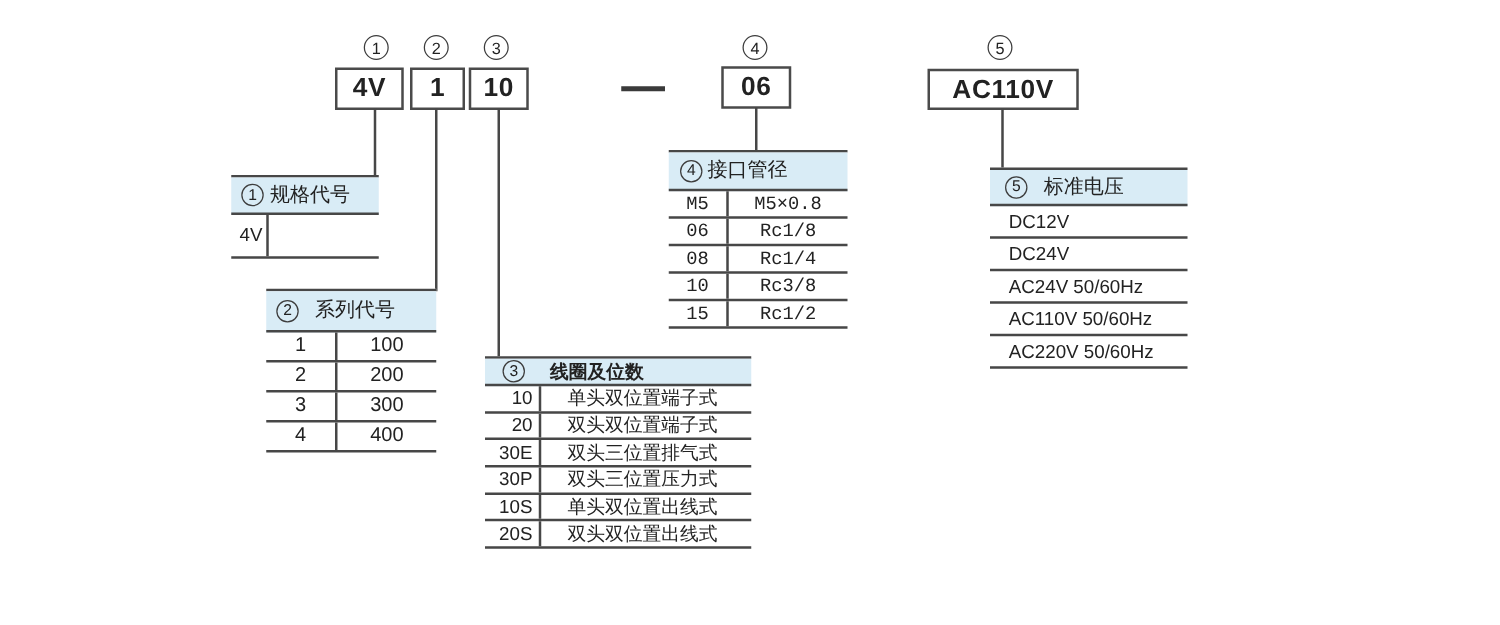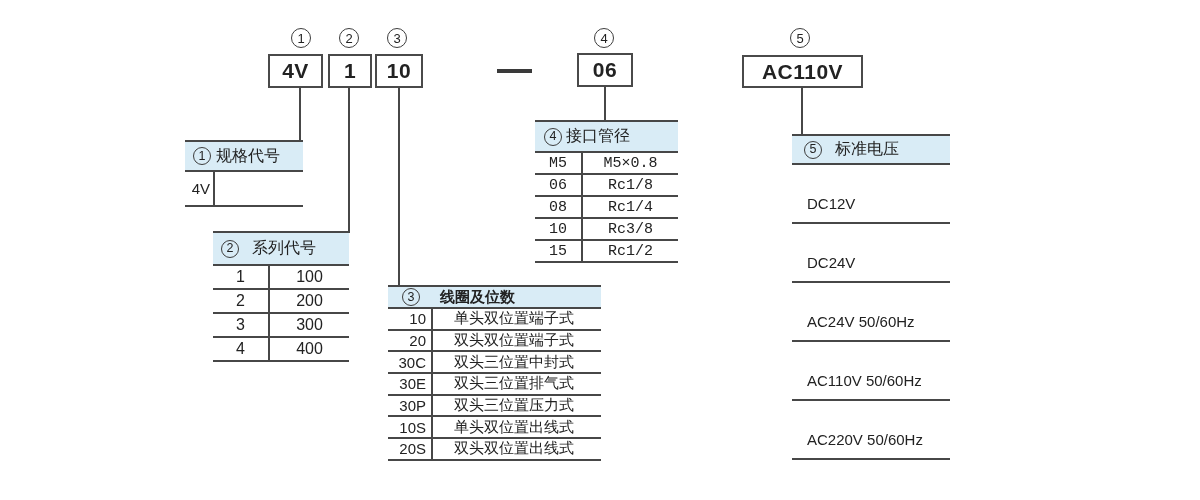--- a/index.html
+++ b/index.html
@@ -81,21 +81,21 @@
   .t4 .thead{height:31px;padding-left:9px;}
   .t4 .tlabel{margin-left:4px;}
   .t4 .trow{height:22px;font-family:Liberation Mono, monospace;}
   .t4 .tcell{font-size:15px;}
   .t4 .c0{width:48px;justify-content:center;}
   .t4 .c1{flex:1;justify-content:center;}
 
   
   .t5 .thead{height:29px;padding-left:12px;}
   .t5 .tlabel{margin-left:13px;}
-  .t5 .trow{height:39px;margin-top:20px;}
+  .t5 .trow{height:26px;}
   .t5 .c0{border-right:none;width:100%;justify-content:flex-start;padding-left:15px;font-size:15px;}
 </style>
 </head>
 <body>
 
 <div class="canvas">
 
   <span class="badge" style="left:291px;top:28px">1</span>
   <span class="badge" style="left:339px;top:28px">2</span>
   <span class="badge" style="left:387px;top:28px">3</span>
@@ -161,24 +161,20 @@
     <div class="tbody">
         <div class="trow">
           <div class="tcell c0">10</div>
           <div class="tcell c1">单头双位置端子式</div>
         </div>
         <div class="trow">
           <div class="tcell c0">20</div>
           <div class="tcell c1">双头双位置端子式</div>
         </div>
         <div class="trow">
-          <div class="tcell c0">30C</div>
-          <div class="tcell c1">双头三位置中封式</div>
-        </div>
-        <div class="trow">
           <div class="tcell c0">30E</div>
           <div class="tcell c1">双头三位置排气式</div>
         </div>
         <div class="trow">
           <div class="tcell c0">30P</div>
           <div class="tcell c1">双头三位置压力式</div>
         </div>
         <div class="trow">
           <div class="tcell c0">10S</div>
           <div class="tcell c1">单头双位置出线式</div>

